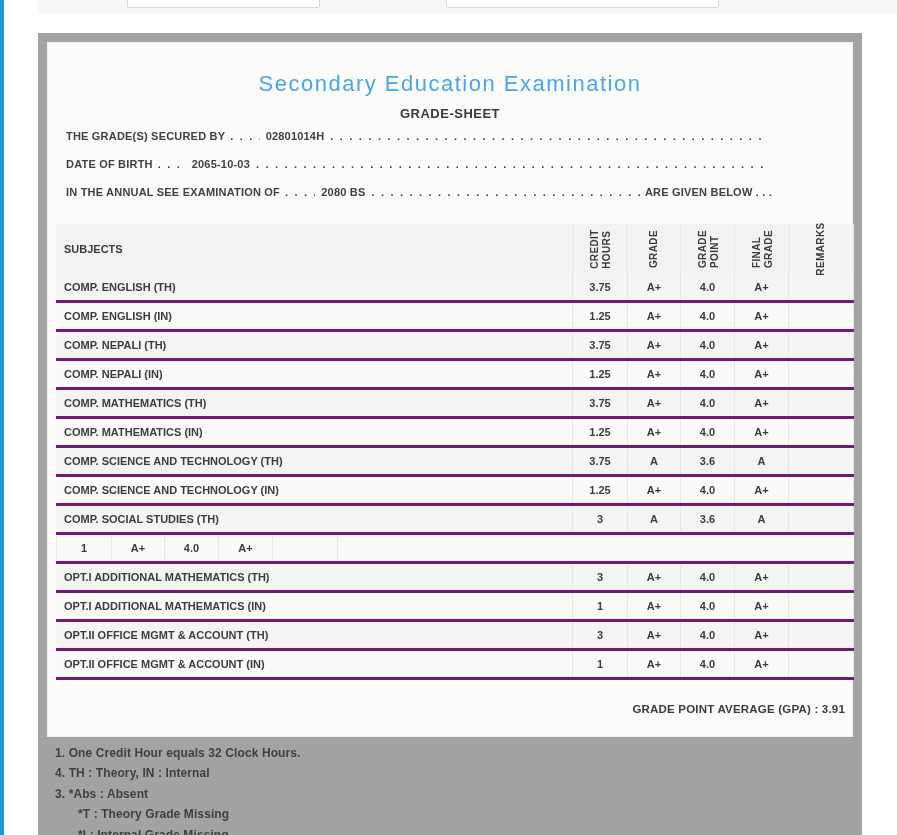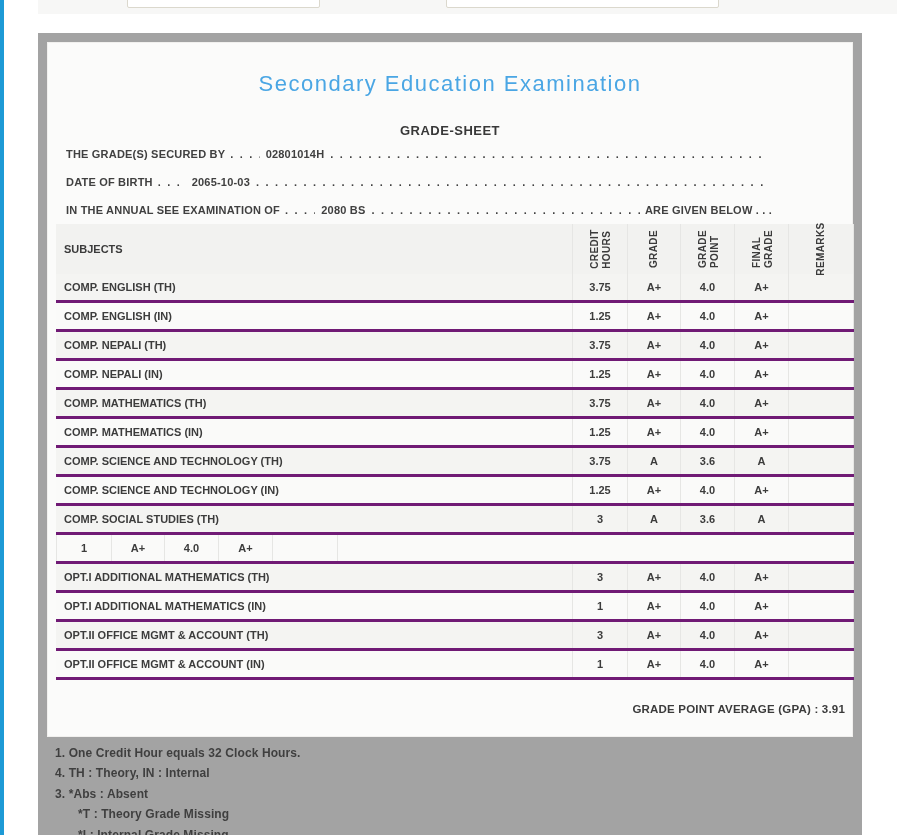--- a/index.html
+++ b/index.html
@@ -16,30 +16,30 @@
   .topbar .cutoff-input { position:absolute; top:-18px; height:26px; background:#ffffff; border:1px solid #dbd8cd; border-radius:2px; }
   .cutoff-input.one { left:89px;  width:193px; }
   .cutoff-input.two { left:408px; width:273px; }
 
   
   .card { position:absolute; left:38px; top:33px; width:824px; height:802px; background:#a3a3a3;text-decoration:underline; }
   .panel { position:absolute; left:9px; top:9px; width:806px; height:695px; background:#fbfbfa; border:1px solid #f1f0ee; }
 
   .title { position:absolute; left:0; top:28px; width:100%; text-align:center;
            font-size:22px; letter-spacing:1.5px; color:#4aa6e4; font-weight:400; }
-  .subtitle { position:absolute; left:0; top:80px; width:100%; text-align:center;
+  .subtitle { position:absolute; left:0; top:63px; width:100%; text-align:center;
               font-size:13px; font-weight:700; letter-spacing:.5px; color:#383838; }
 
   .info { position:absolute; left:18px; top:87px; width:706px; }
   .info-line { display:flex; align-items:baseline; height:28px; font-size:11px; font-weight:700;
                white-space:nowrap; color:#404040; letter-spacing:.2px; }
   .info-line .dots { flex:1 1 auto; overflow:hidden; word-spacing:3px; margin:0 5px; }
   .info-line .dots.fixedgap { flex:0 1 auto; }
   .info-line .midgap { flex:1 1 auto; overflow:hidden; word-spacing:3px; margin:0 5px; }
-  .info-line .val { margin:18px 1px; }
+  .info-line .val { margin:0 1px; }
 
   
   .gtable { position:absolute; left:8px; top:181px; width:798px; font-size:11px; font-weight:700; }
   .thead { display:flex; height:50px; background:#f2f2f0; }
   .trow  { display:flex; height:29px; align-items:center; border-bottom:3px solid #701a75; }
   .trow:nth-child(odd)  { background:#f4f4f2; }
   .trow:nth-child(even) { background:#fafaf9; }
   .cell { height:100%; display:flex; align-items:center; }
   .c-subj { width:516px; padding-left:8px; justify-content:flex-start; }
   .c-ch { width:55px; } .c-g { width:53px; } .c-gp { width:54px; } .c-fg { width:54px; } .c-r { width:66px; }

